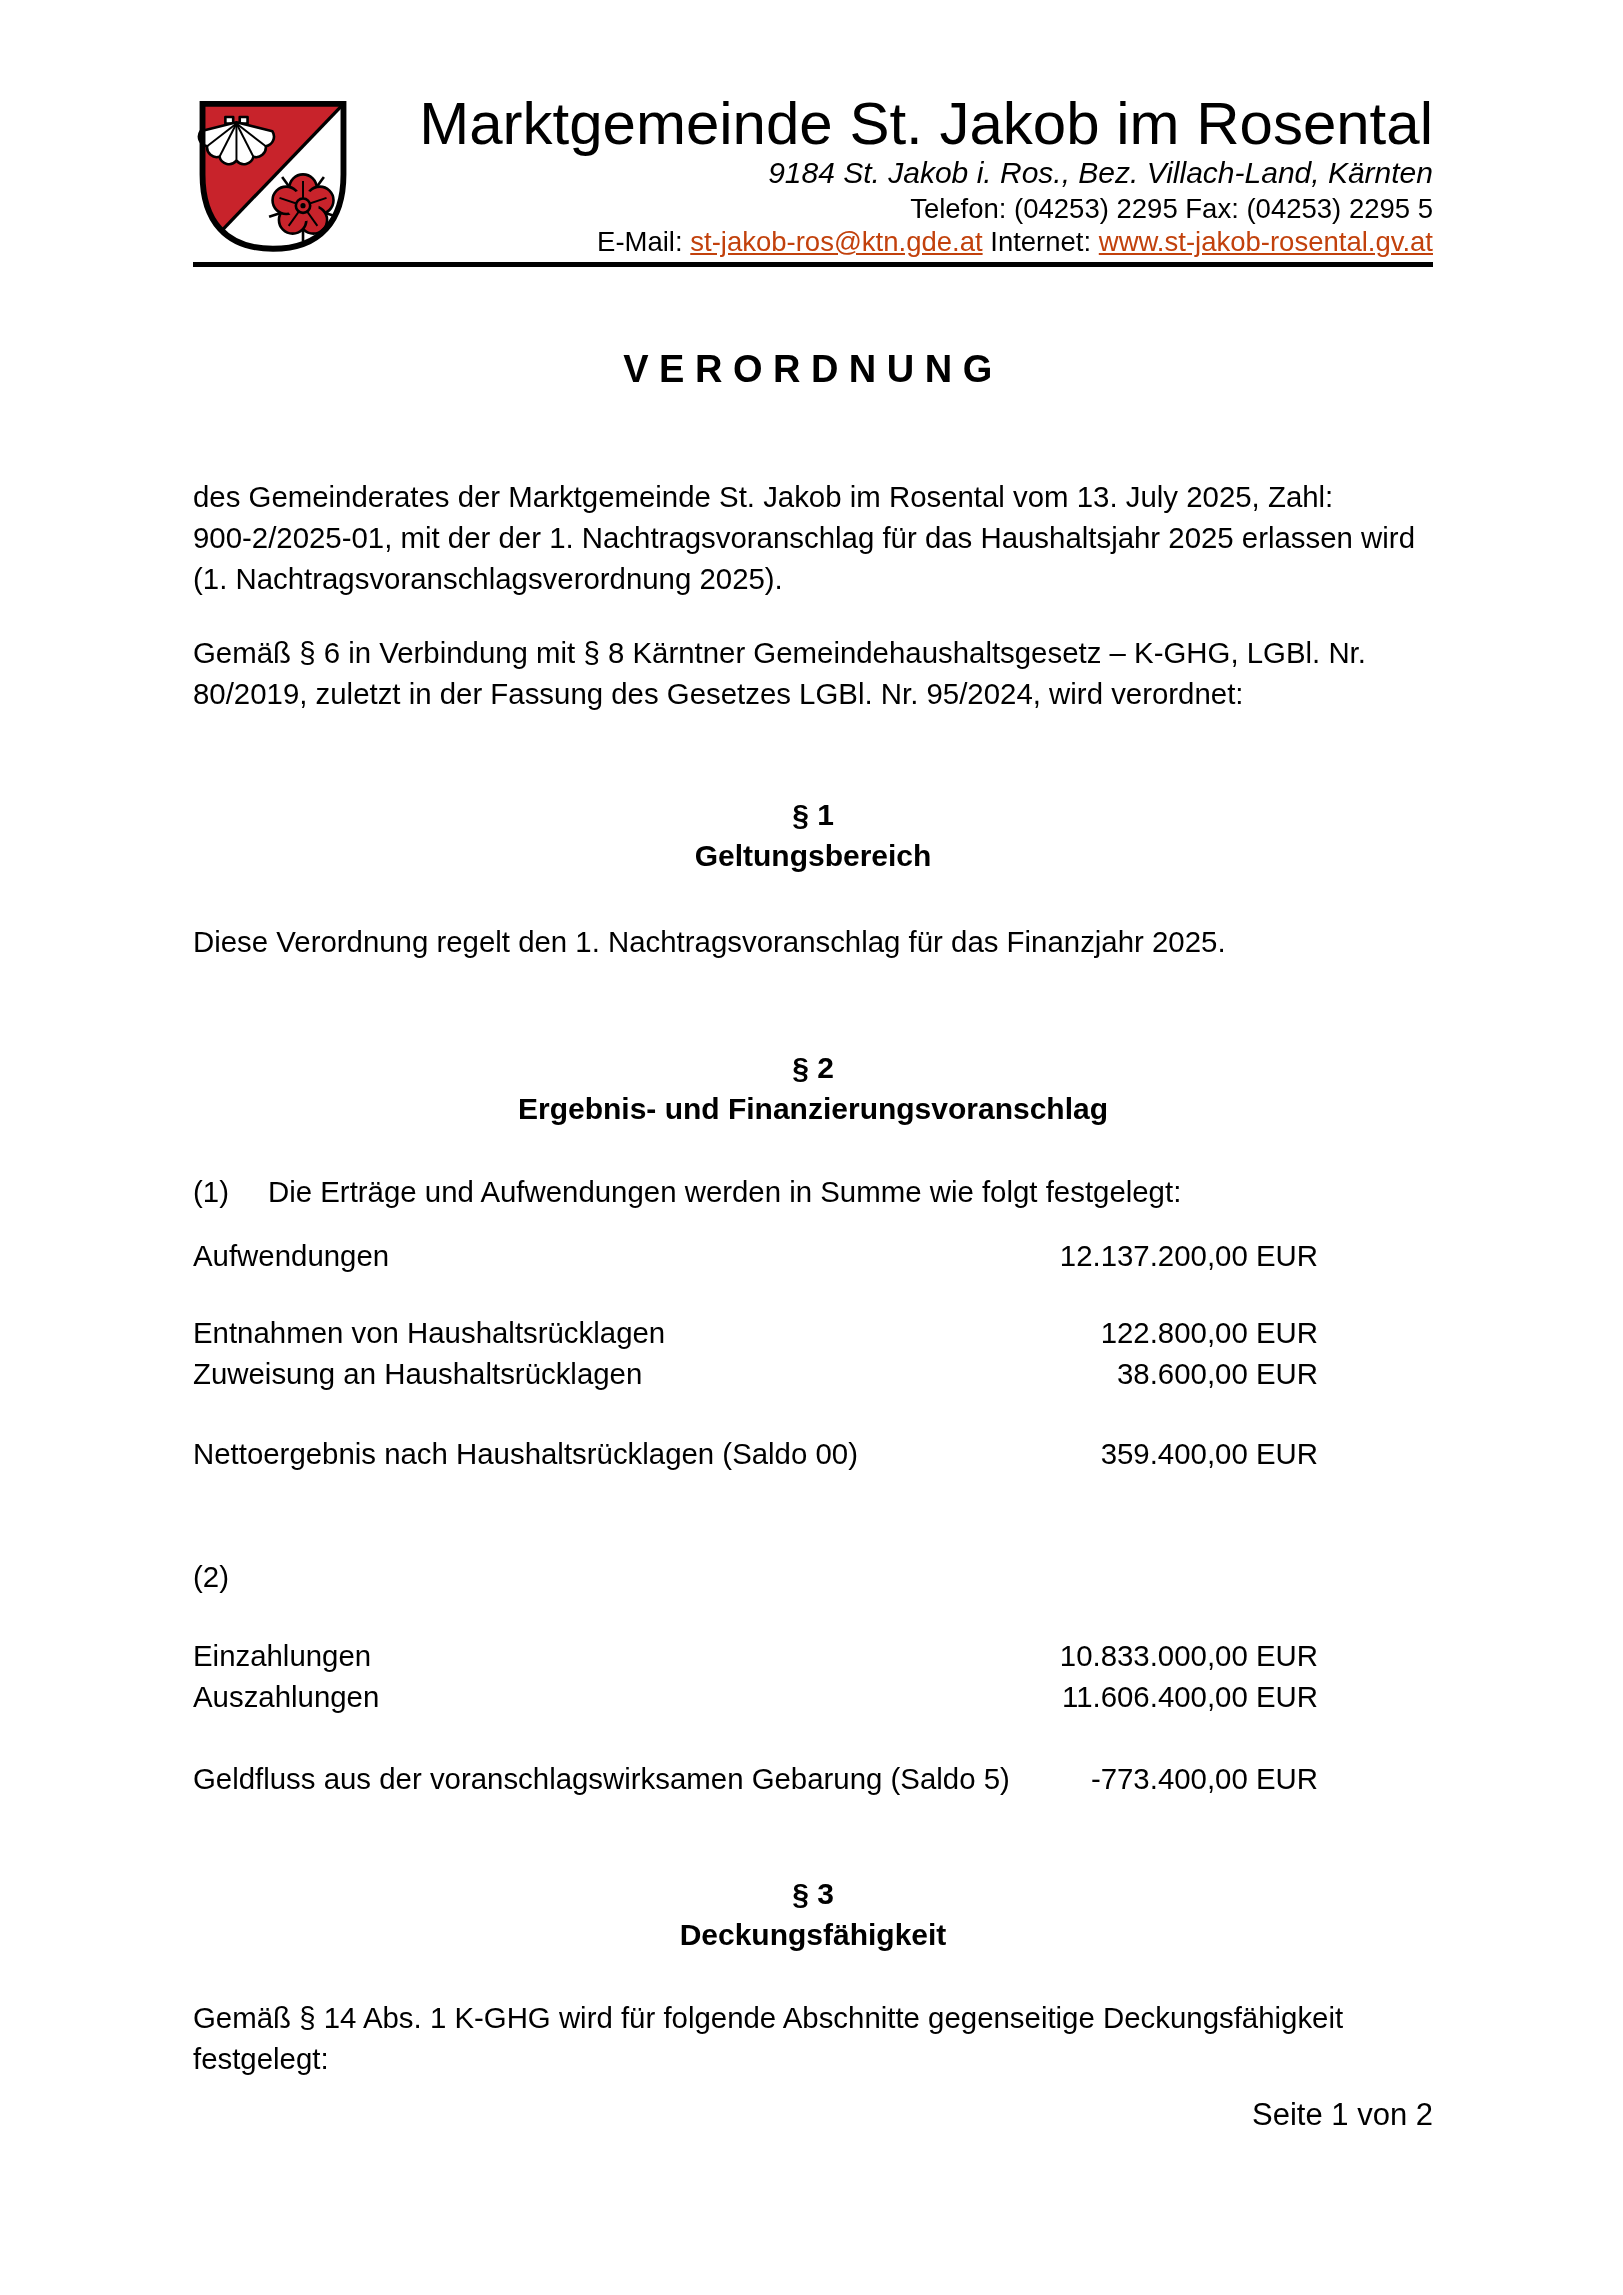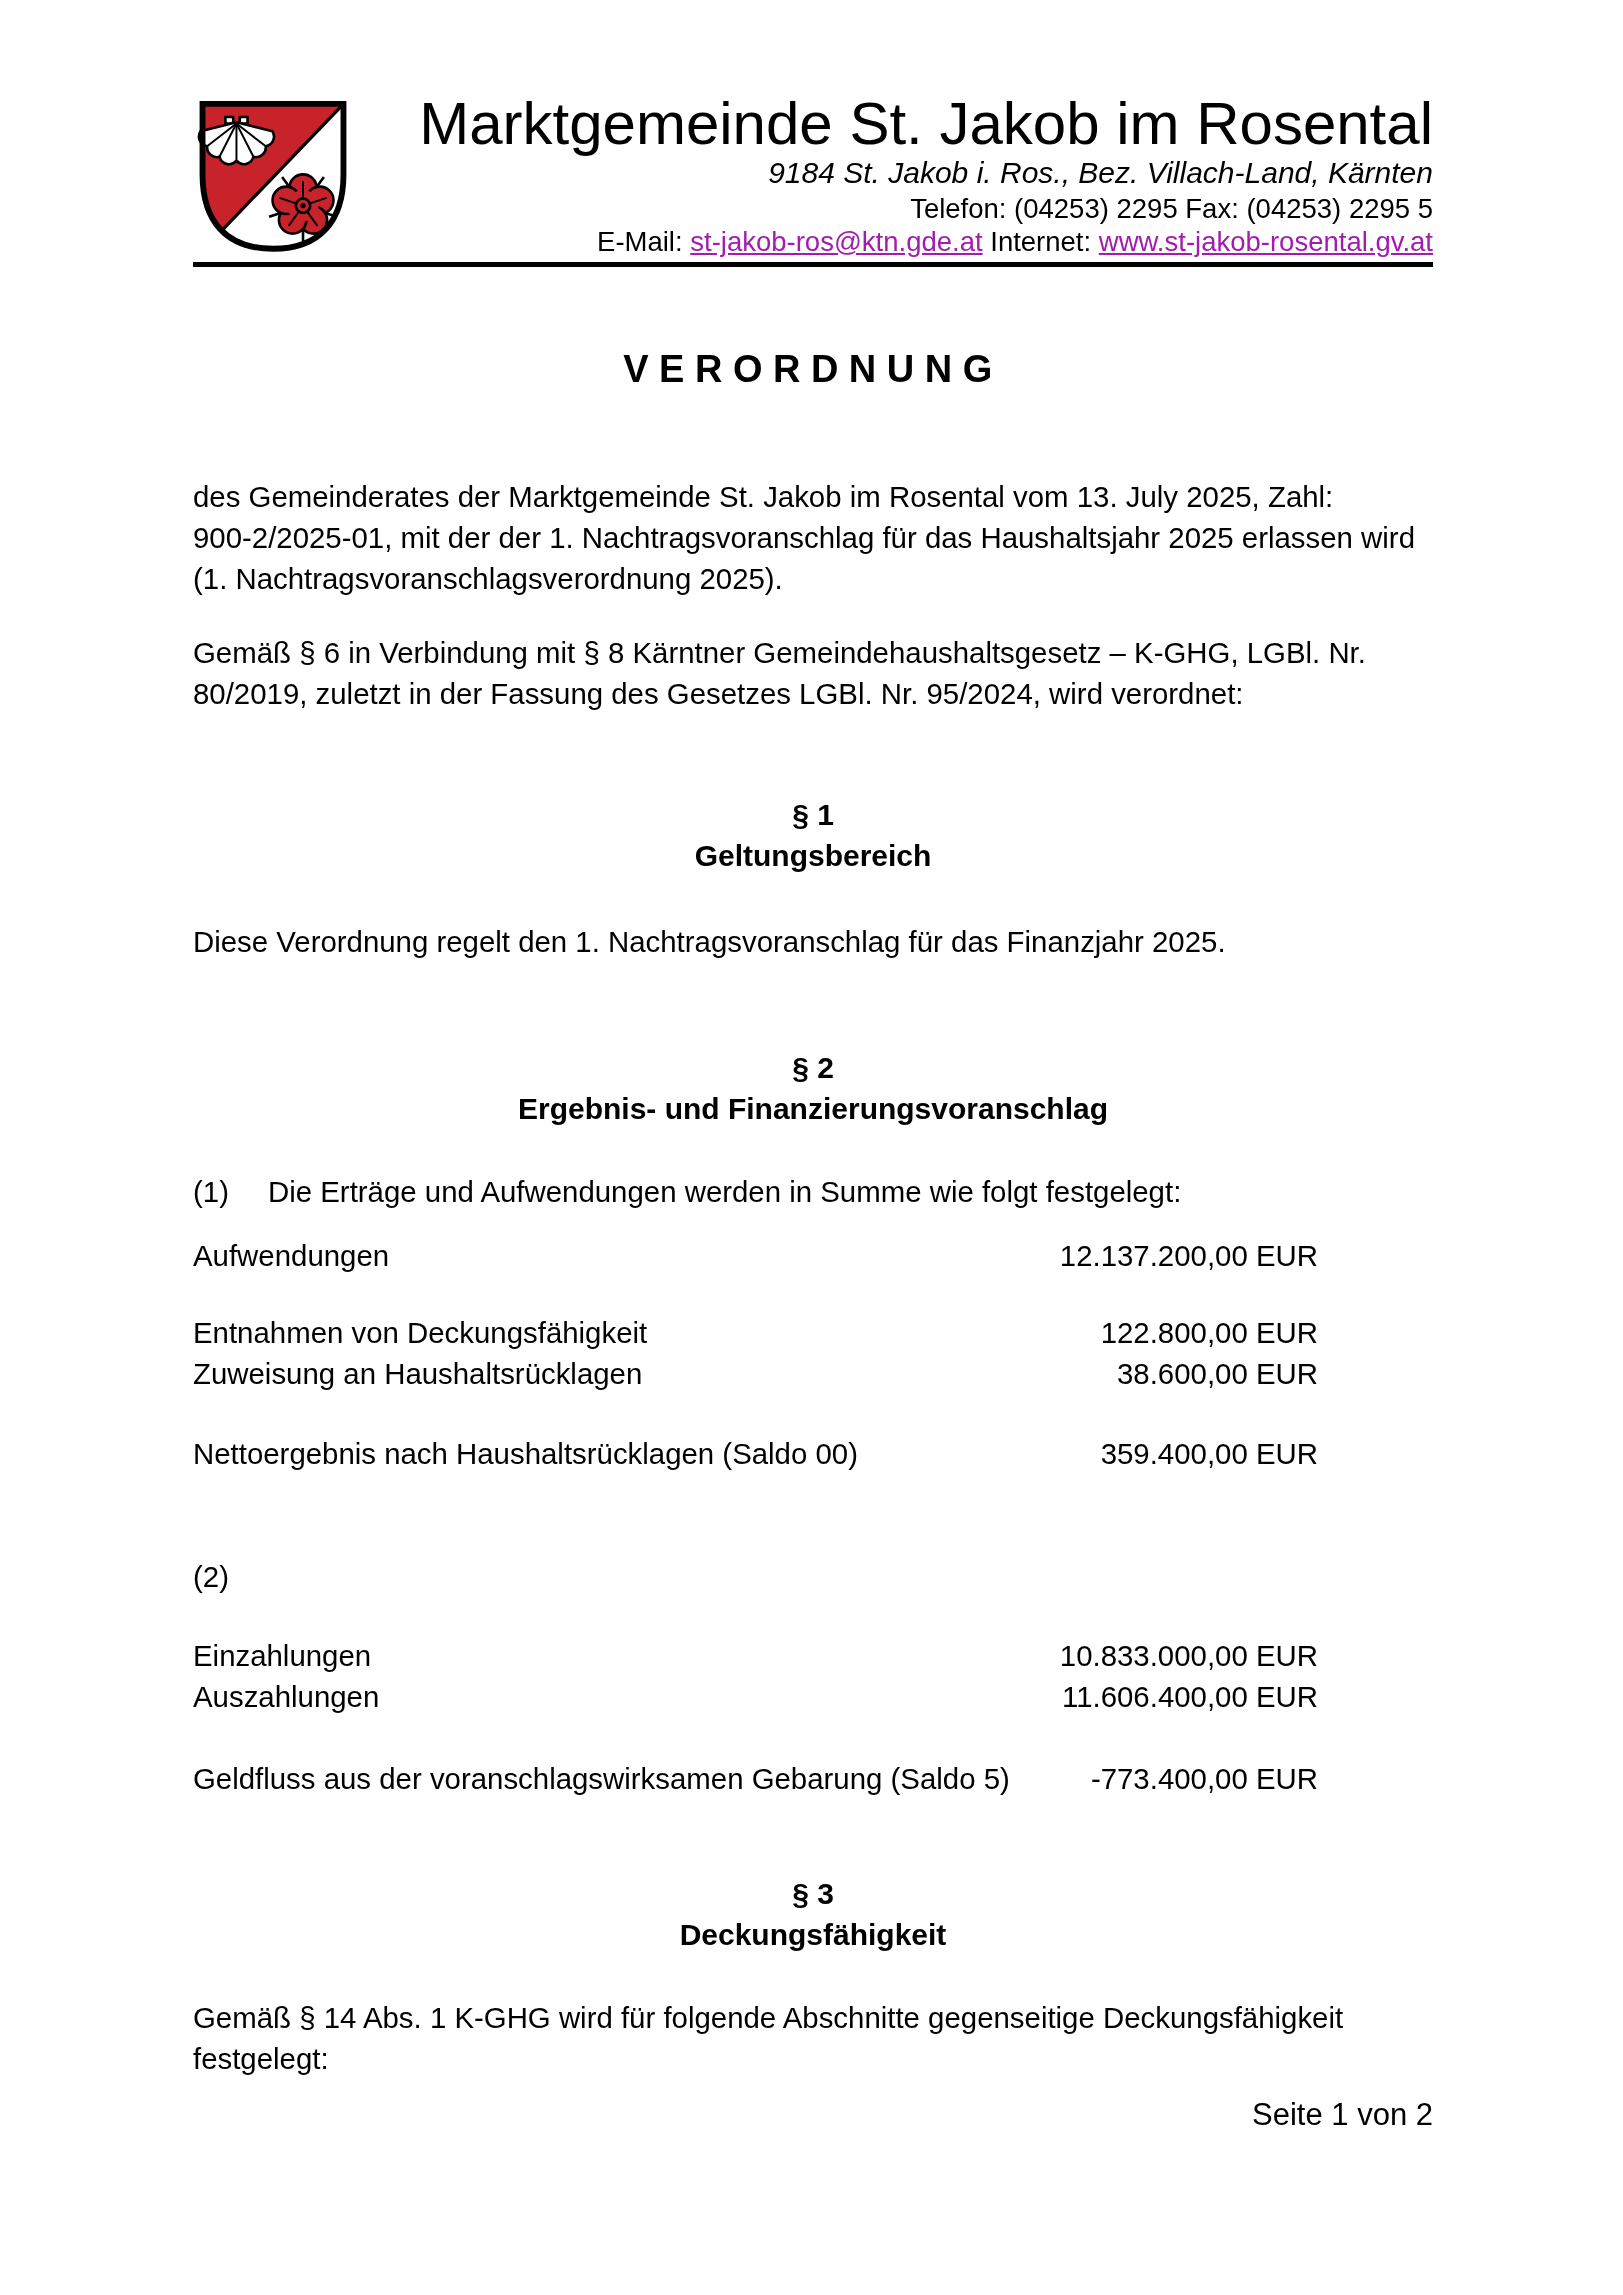--- a/index.html
+++ b/index.html
@@ -22,21 +22,21 @@
   }
   .header-text{
     padding-top:98px;
     text-align:right;
     white-space:nowrap;
   }
   .org-name{font-size:60px;line-height:52px;font-weight:400;}
   .org-address{font-size:30px;line-height:38px;margin-top:4px;font-style:italic;}
   .org-phone{font-size:27.5px;line-height:33px;}
   .org-contact{font-size:27.5px;line-height:33px;}
-  .link{color:#a21caf;text-decoration:underline;cursor:pointer;}
+  .link{color:#c2410c;text-decoration:underline;cursor:pointer;}
   .rule{
     margin:3.9px 0 0 0;
     border:none;
     border-top:5.9px solid #000;
   }
   
   .doc-title{
     margin-top:82px;
     font-size:38px;
     line-height:41px;
@@ -199,21 +199,21 @@
     <span>Die Erträge und Aufwendungen werden in Summe wie folgt festgelegt:</span>
   </div>
 
   <div class="fin-table ft-1">
     <div class="fin-row">
       <span class="label">Aufwendungen</span>
       <span class="amount">12.137.200,00 EUR</span>
     </div>
     <div class="gap-55"></div>
     <div class="fin-row">
-      <span class="label">Entnahmen von Deckungsfähigkeit</span>
+      <span class="label">Entnahmen von Haushaltsrücklagen</span>
       <span class="amount">122.800,00 EUR</span>
     </div>
     <div class="fin-row">
       <span class="label">Zuweisung an Haushaltsrücklagen</span>
       <span class="amount">38.600,00 EUR</span>
     </div>
     <div class="gap-59"></div>
     <div class="fin-row">
       <span class="label">Nettoergebnis nach Haushaltsrücklagen (Saldo 00)</span>
       <span class="amount">359.400,00 EUR</span>

